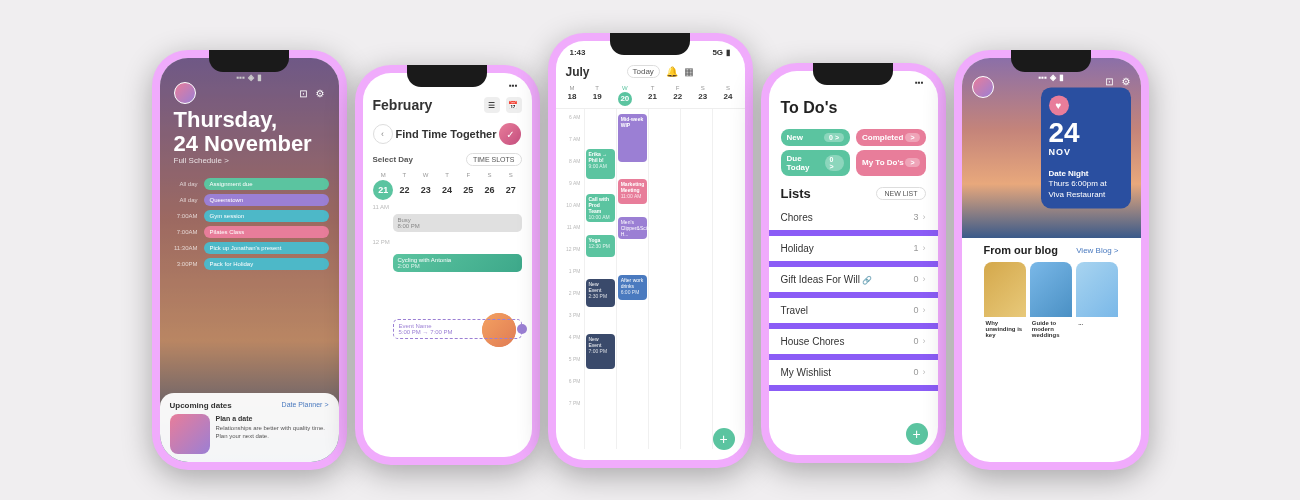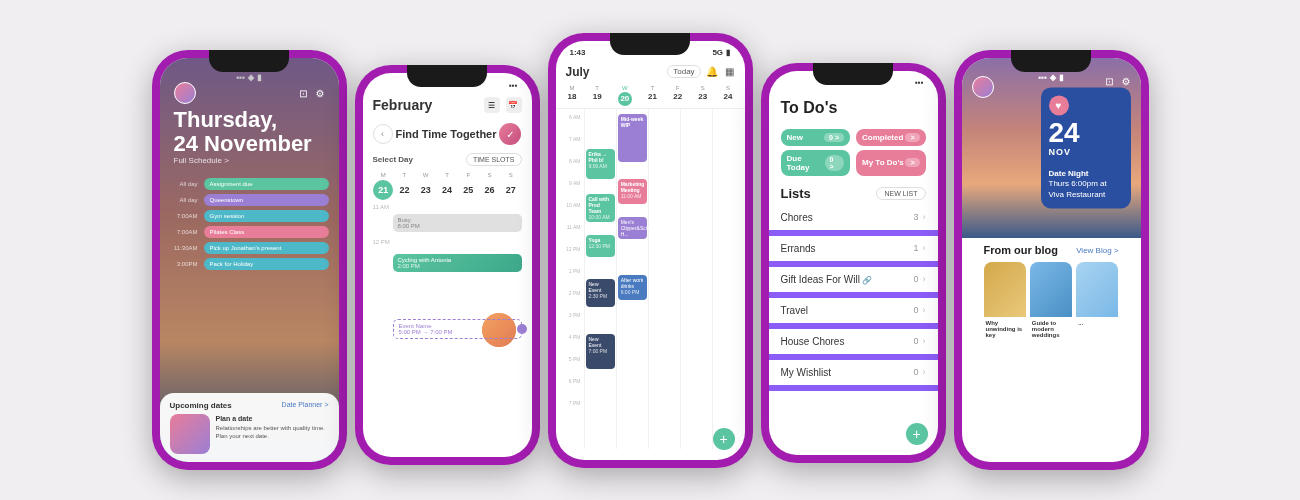--- a/index.html
+++ b/index.html
@@ -19,21 +19,21 @@
       justify-content: center;
       gap: 8px;
       padding: 10px;
       width: 100%;
       height: 100%;
     }
 
     
     .phone {
       position: relative;
-      background: #a21caf;
+      background: #f0abfc;
       border-radius: 36px;
       box-shadow: 0 8px 30px rgba(0,0,0,0.3);
       overflow: hidden;
       flex-shrink: 0;
     }
     .phone-inner {
       position: absolute;
       top: 8px; left: 8px; right: 8px; bottom: 8px;
       background: #fff;
       border-radius: 28px;
@@ -184,21 +184,21 @@
       white-space: nowrap;
     }
     .plan-date-icon {
       width: 22px; height: 22px; border-radius: 50%;
       background: linear-gradient(135deg, #e87d9a, #c44e7e);
       display: flex; align-items: center; justify-content: center;
     }
 
     
     .p3-bg { background: #fff; width: 100%; height: 100%; }
-    .p3-header { padding: 4px 10px; display: flex; justify-content: space-between; align-items: center; gap: 37px; }
+    .p3-header { padding: 4px 10px; display: flex; justify-content: flex-start; align-items: center; gap: 37px; }
     .p3-month { font-size: 12px; font-weight: 700; color: #333; }
     .p3-week-row {
       display: flex; justify-content: space-around;
       padding: 2px 4px;
       border-bottom: 1px solid #eee;
     }
     .p3-day-col { text-align: center; font-size: 6px; }
     .p3-day-label { color: #999; margin-bottom: 1px; }
     .p3-day-num { font-size: 8px; font-weight: 600; color: #333; }
     .p3-day-num.today {
@@ -612,21 +612,21 @@
         <div class="p4-lists-header">
           <span class="p4-lists-title">Lists</span>
           <div class="p4-new-list-btn">NEW LIST</div>
         </div>
 
         <div class="p4-list-item">
           <span class="p4-list-name">Chores</span>
           <span class="p4-list-count">3 <span style="color:#bbb;">›</span></span>
         </div>
         <div class="p4-list-item">
-          <span class="p4-list-name">Errands</span>
+          <span class="p4-list-name">Holiday</span>
           <span class="p4-list-count">1 <span style="color:#bbb;">›</span></span>
         </div>
         <div class="p4-list-item">
           <span class="p4-list-name">Gift Ideas For Will <span style="color:#5bc4a0;font-size:8px;">🔗</span></span>
           <span class="p4-list-count">0 <span style="color:#bbb;">›</span></span>
         </div>
         <div class="p4-list-item">
           <span class="p4-list-name">Travel</span>
           <span class="p4-list-count">0 <span style="color:#bbb;">›</span></span>
         </div>

